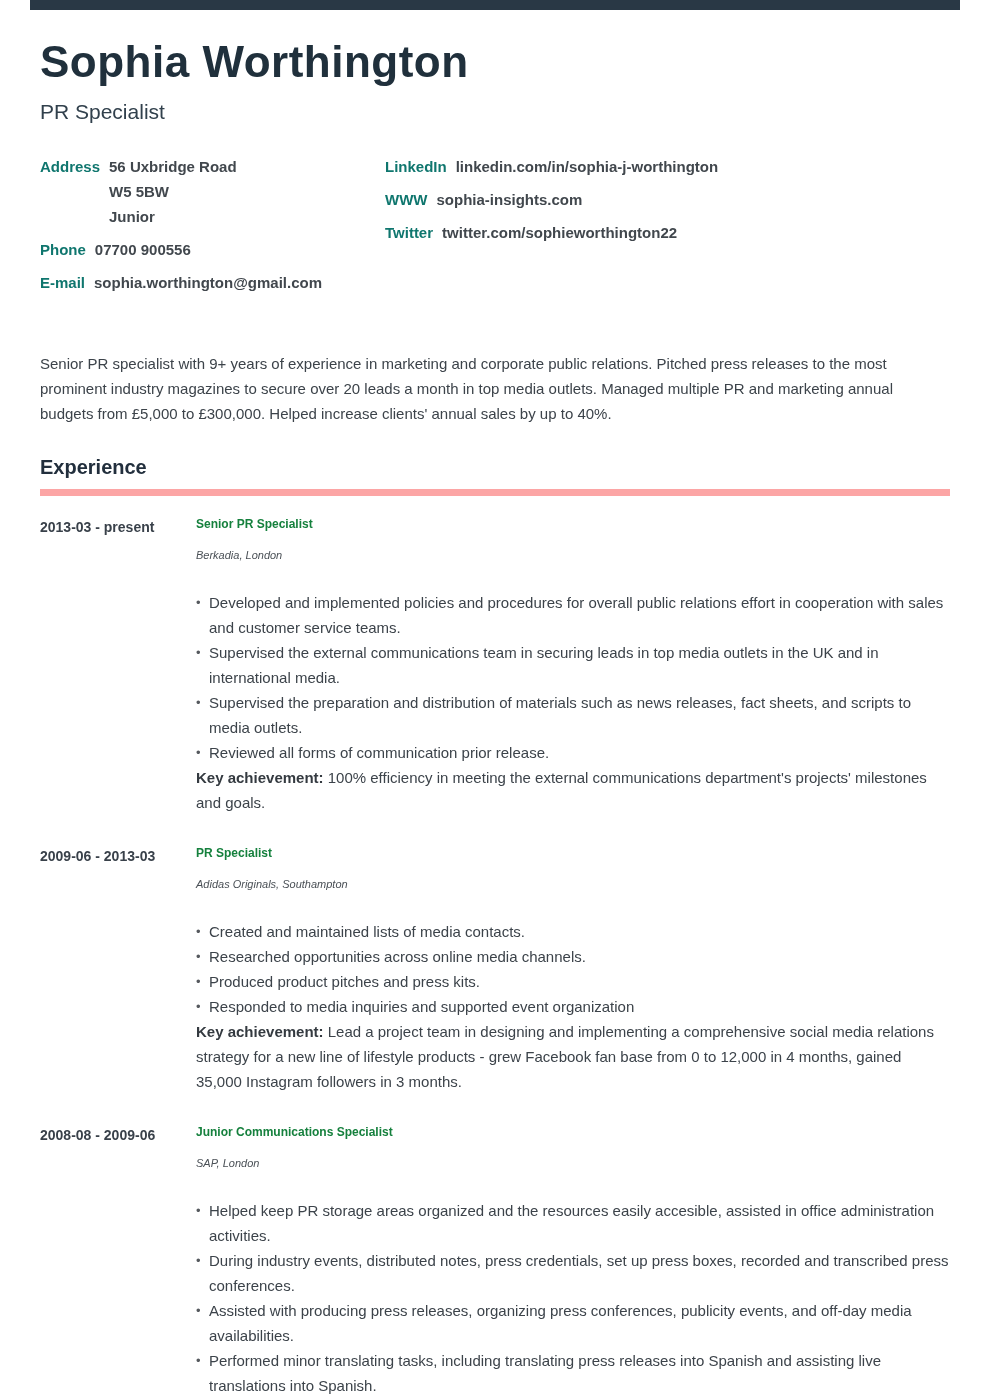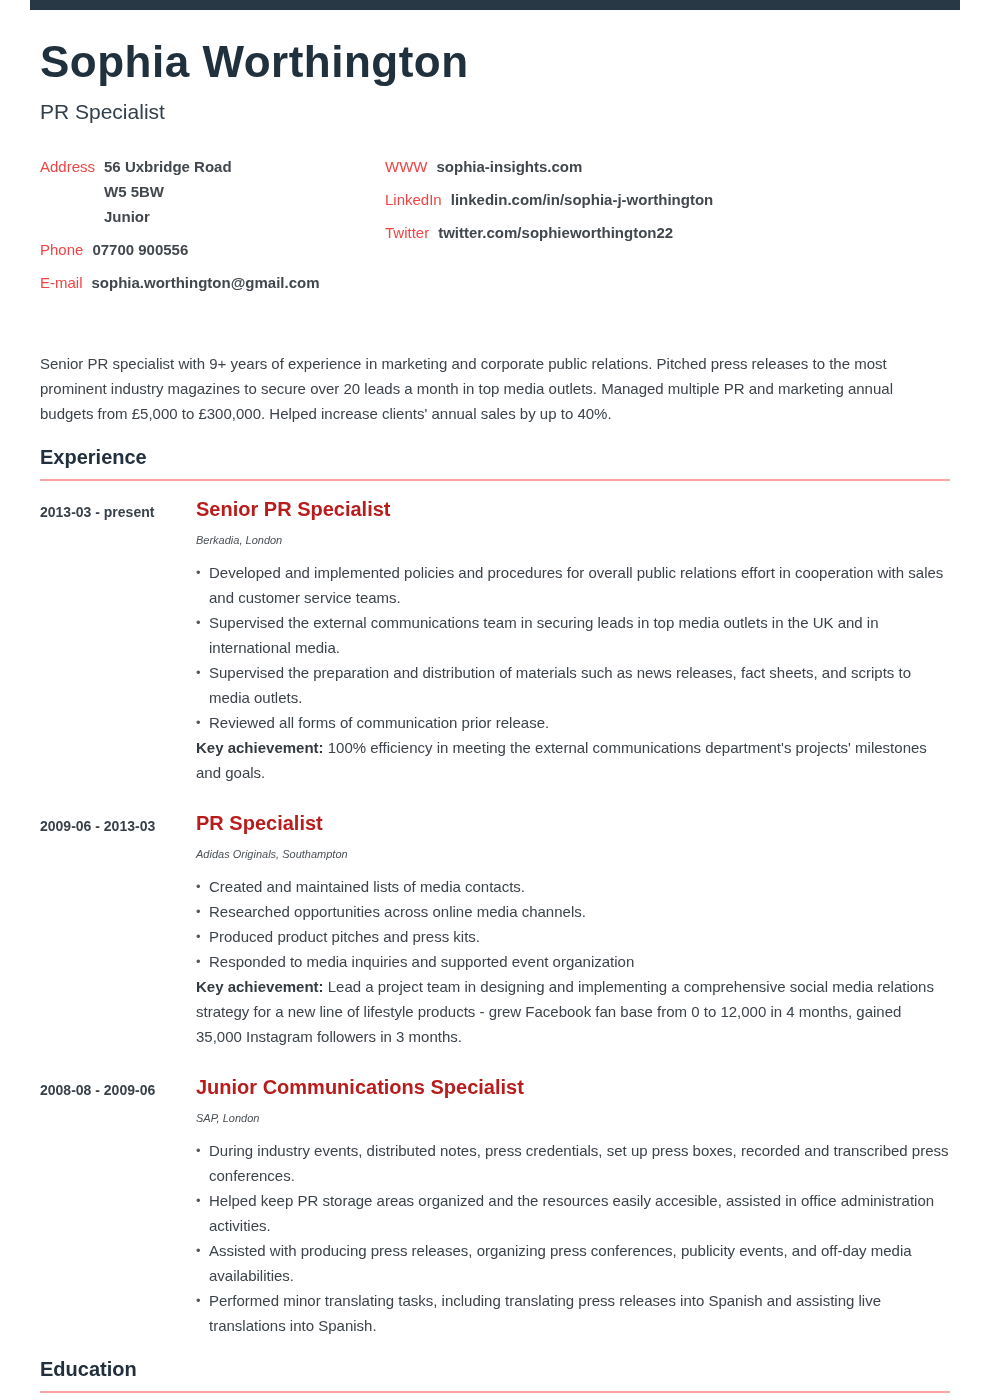--- a/index.html
+++ b/index.html
@@ -38,69 +38,69 @@
     font-weight: 400;
   }
 
   
   .contact {
     display: grid;
     grid-template-columns: 345px 1fr;
     margin-top: 30px;
   }
   .contact-row { margin-bottom: 8px; font-size: 15px; line-height: 25px; }
-  .contact-label { font-weight: 400; color: #ef4444; margin-right: 9px; text-align: right; }
+  .contact-label { font-weight: 700; color: #0f766e; margin-right: 9px; text-align: right; }
   .contact-value { color: #41474d; display: inline-block; vertical-align: top; font-weight: bold; }
   .contact-value .line { display: block; }
 
   
   .summary {
     margin-top: 48px;
     font-size: 15px;
     line-height: 25px;
     color: #3c434a;
   }
 
   
   .section-heading {
-    margin-top: 20px;
+    margin-top: 30px;
     font-size: 20px;
     font-weight: 700;
     color: #222f3d;
     padding-bottom: 10px;
-    border-bottom: 2px solid #fca5a5;
+    border-bottom: 7px solid #fca5a5;
   }
   .entries { margin-top: 18px; }
   .entry {
     display: grid;
     grid-template-columns: 156px 1fr;
     margin-bottom: 28px;
   }
   .entry:last-child { margin-bottom: 0; }
   .entry-date {
     font-size: 14px;
     font-weight: 700;
     color: #39414a;
     padding-top: 3px;
     line-height: 20px;
   }
   .entry-title {
-    font-size: 20px;
-    font-weight: 700;
-    color: #b91c1c;
+    font-size: 12px;
+    font-weight: 700;
+    color: #15803d;
     line-height: 20px;
   }
   .entry-company {
     font-style: italic;
     font-size: 11px;
     color: #4a5056;
     margin-top: 11px;
     line-height: 20px;
   }
-  ul.bullets { list-style: none; margin-top: 10px; }
+  ul.bullets { list-style: none; margin-top: 25px; }
   ul.bullets li {
     position: relative;
     padding-left: 13px;
     font-size: 15px;
     line-height: 25px;
     color: #3c434a;
   }
   ul.bullets li::before {
     content: "\2022";
     position: absolute;
@@ -134,24 +134,24 @@
         </div>
         <div class="contact-row">
           <span class="contact-label">Phone</span><span class="contact-value">07700 900556</span>
         </div>
         <div class="contact-row">
           <span class="contact-label">E-mail</span><span class="contact-value">sophia.worthington@gmail.com</span>
         </div>
       </div>
       <div class="contact-col">
         <div class="contact-row">
+          <span class="contact-label">LinkedIn</span><span class="contact-value">linkedin.com/in/sophia-j-worthington</span>
+        </div>
+        <div class="contact-row">
           <span class="contact-label">WWW</span><span class="contact-value">sophia-insights.com</span>
-        </div>
-        <div class="contact-row">
-          <span class="contact-label">LinkedIn</span><span class="contact-value">linkedin.com/in/sophia-j-worthington</span>
         </div>
         <div class="contact-row">
           <span class="contact-label">Twitter</span><span class="contact-value">twitter.com/sophieworthington22</span>
         </div>
       </div>
     </div>
 
     <p class="summary">Senior PR specialist with 9+ years of experience in marketing and corporate public relations. Pitched press releases to the most prominent industry magazines to secure over 20 leads a month in top media outlets. Managed multiple PR and marketing annual budgets from £5,000 to £300,000. Helped increase clients' annual sales by up to 40%.</p>
 
     <h2 class="section-heading">Experience</h2>
@@ -186,22 +186,22 @@
           <p class="key-achievement"><span class="ka-label">Key achievement:</span> <span>Lead a project team in designing and implementing a comprehensive social media relations strategy for a new line of lifestyle products - grew Facebook fan base from 0 to 12,000 in 4 months, gained 35,000 Instagram followers in 3 months.</span></p>
         </div>
       </div>
 
       <div class="entry">
         <div class="entry-date">2008-08 - 2009-06</div>
         <div class="entry-body">
           <div class="entry-title">Junior Communications Specialist</div>
           <div class="entry-company">SAP, London</div>
           <ul class="bullets">
+            <li>Helped keep PR storage areas organized and the resources easily accesible, assisted in office administration activities.</li>
             <li>During industry events, distributed notes, press credentials, set up press boxes, recorded and transcribed press conferences.</li>
-            <li>Helped keep PR storage areas organized and the resources easily accesible, assisted in office administration activities.</li>
             <li>Assisted with producing press releases, organizing press conferences, publicity events, and off-day media availabilities.</li>
             <li>Performed minor translating tasks, including translating press releases into Spanish and assisting live translations into Spanish.</li>
           </ul>
         </div>
       </div>
 
     </div>
 
     <h2 class="section-heading">Education</h2>
 

